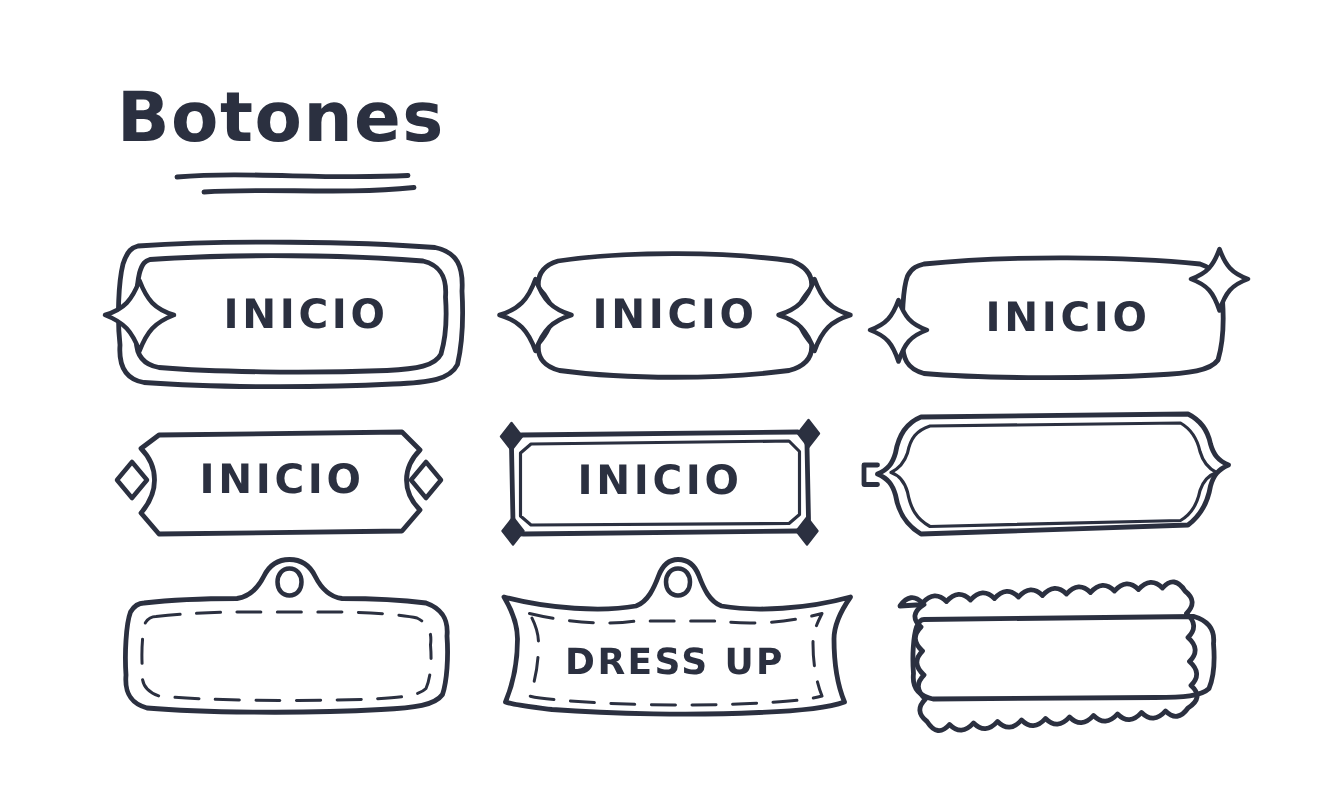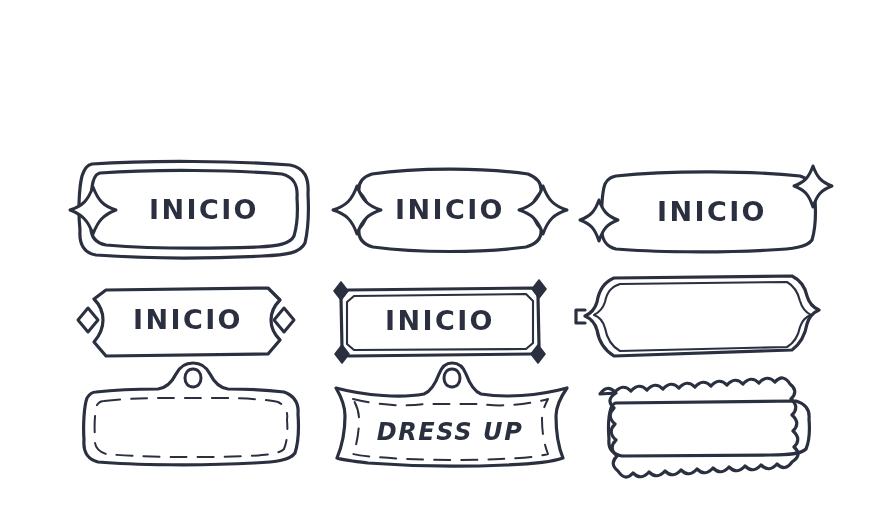--- a/index.html
+++ b/index.html
@@ -50,21 +50,21 @@
     height: 100%;
     overflow: visible;
   }
 
   
   .c1 { left: 62px; }
   .c2 { left: 320px; }
   .c3 { left: 578px; }
   .r1 { top: 0px; }
   .r2 { top: 110px; }
-  .r3 { top: 208px; font-style: italic; }
+  .r3 { top: 218px; }
 
   .ink-stroke {
     fill: none;
     stroke: #2b3040;
     stroke-width: 3.2;
     stroke-linecap: round;
     stroke-linejoin: round;
   }
   .ink-stroke-thin {
     fill: none;
@@ -113,20 +113,27 @@
     font-weight: 700;
     fill: #2b3040;
     letter-spacing: 1px;
   }
 </style>
 </head>
 <body>
 
 <div class="sheet">
 
+  <div class="title-block">
+    <svg class="title-svg" width="300" height="95" viewBox="0 0 300 95">
+      <text class="title-text" x="2" y="48">Botones</text>
+      <path class="ink-stroke" d="M42 72 C 90 68, 140 74, 196 71"></path>
+      <path class="ink-stroke" d="M60 82 C 105 79, 150 84, 200 79"></path>
+    </svg>
+  </div>
 
   <div class="grid">
 
     <div class="btn-cell c1 r1">
       <svg class="btn-svg" viewBox="0 0 260 120">
 
         <path class="ink-stroke" d="M30 14 C 90 10, 175 11, 228 15 C 243 18, 247 28, 246 44
                  C 247 62, 246 80, 243 93 C 238 103, 225 105, 200 106
                  C 140 109, 75 108, 34 105 C 22 103, 17 94, 18 80
                  C 16 62, 17 38, 20 26 C 23 17, 26 15, 30 14 Z"></path>

